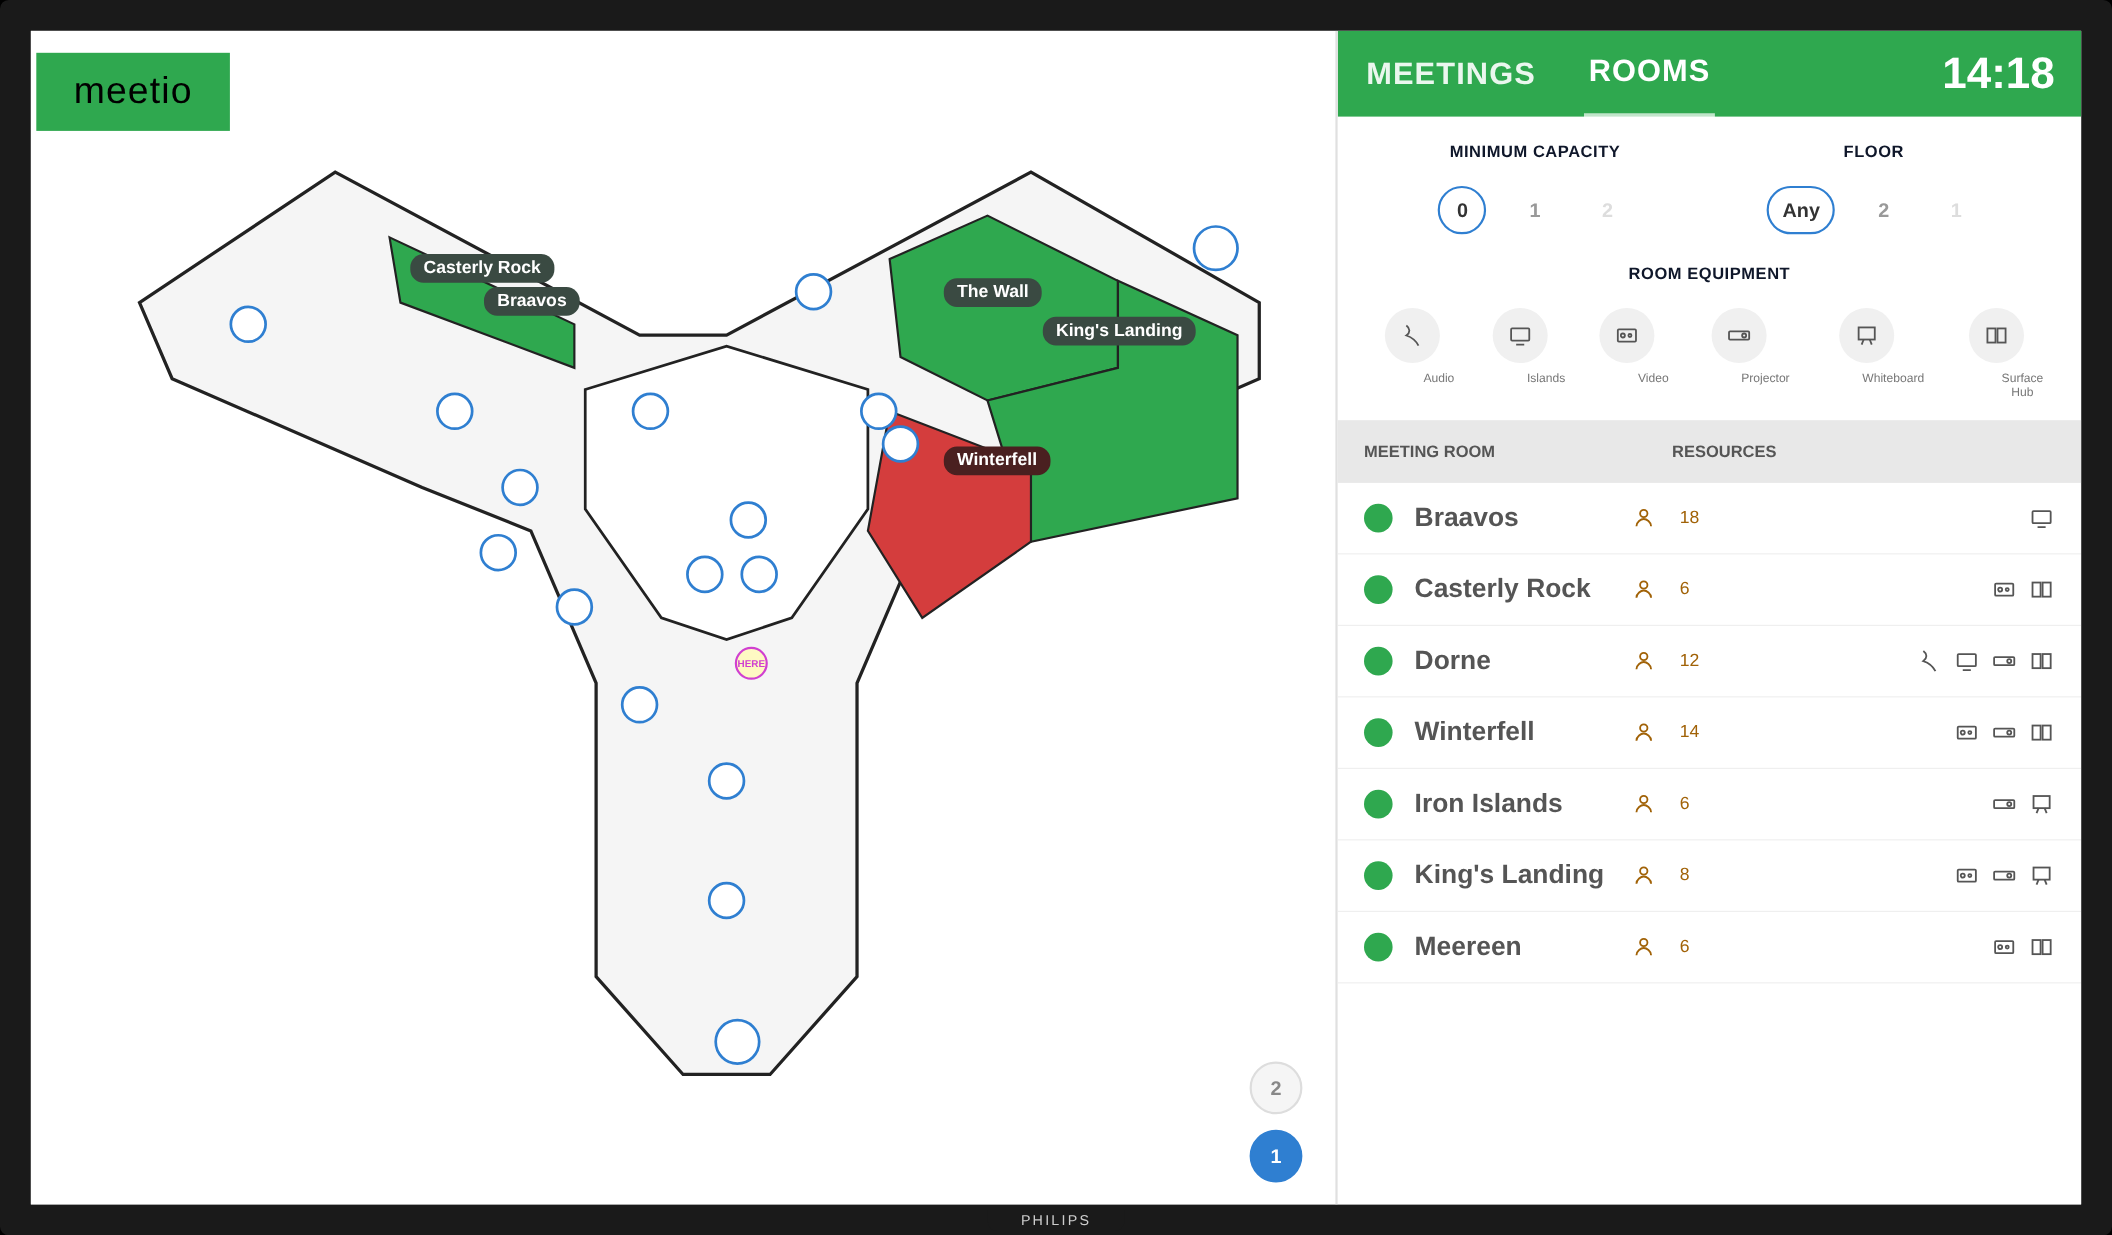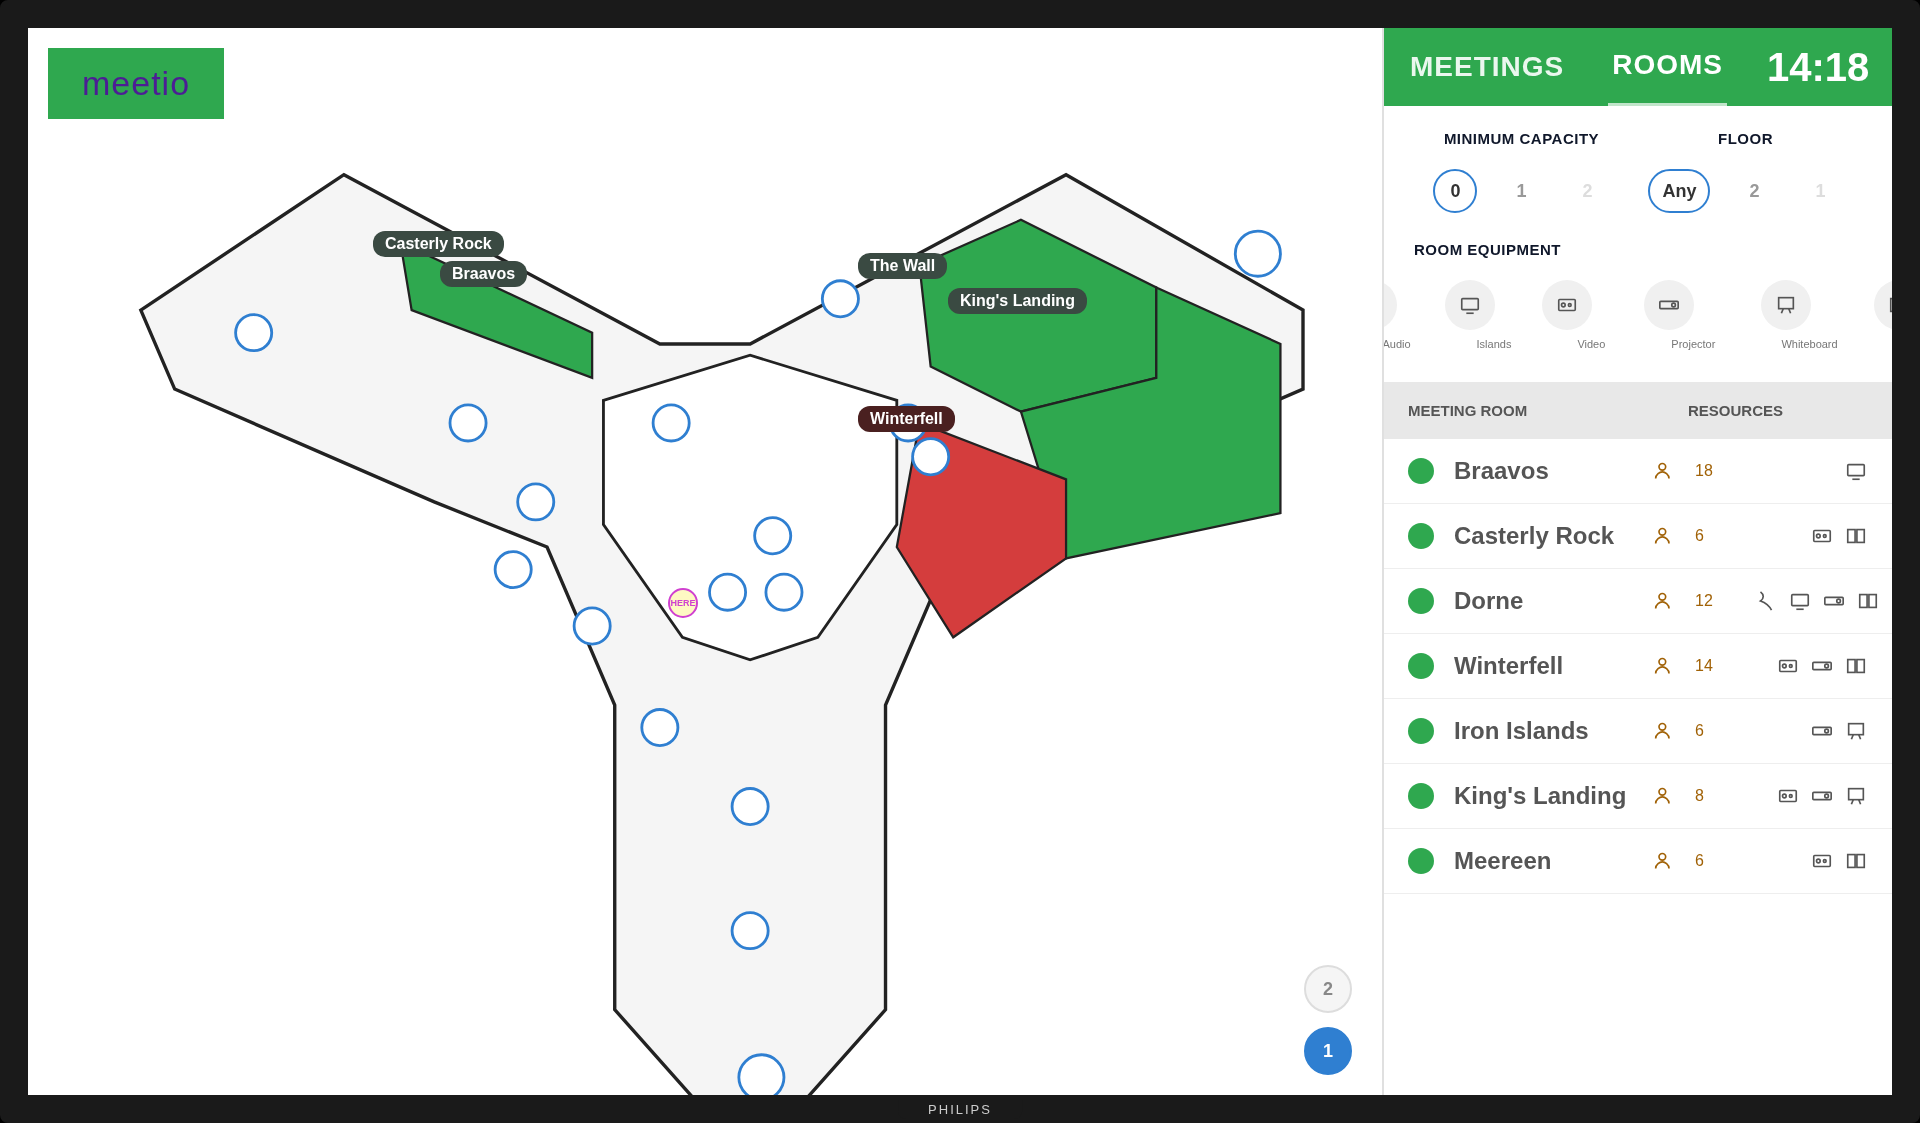--- a/index.html
+++ b/index.html
@@ -44,23 +44,23 @@
   }
   .left-pane {
     flex: 1;
     position: relative;
     background: #fff;
     border-right: 2px solid #e0e0e0;
   }
   .logo-badge {
     position: absolute;
     top: 20px;
-    left: 20px;
+    left: 5px;
     background: #2fa84f;
-    color: #4c1d95;
+    color: #000000;
     font-size: 34px;
     font-weight: 400;
     padding: 16px 34px;
     letter-spacing: 1px;
     z-index: 10;
   }
   .floor-switch {
     position: absolute;
     right: 30px;
     bottom: 20px;
@@ -83,21 +83,21 @@
   }
   .floor-btn.inactive { background: #f5f5f5; color: #888; }
   .floor-btn.active { background: #2f7fd1; color: #fff; border-color: #2f7fd1; }
 
   .floorplan {
     position: absolute;
     inset: 0;
   }
 
   .right-pane {
-    width: 508px;
+    width: 676px;
     display: flex;
     flex-direction: column;
     background: #fff;
   }
   .header-bar {
     background: #2fa84f;
     height: 78px;
     display: flex;
     align-items: center;
     padding: 0 24px 0 22px;
@@ -160,21 +160,21 @@
     color: #999;
     cursor: pointer;
     padding: 0 12px;
   }
   .pill.selected {
     border: 2px solid #2f7fd1;
     color: #333;
   }
   .pill.faded { color: #ddd; }
 
-  .equip-section { }
+  .equip-section { text-align: center; }
   .equip-row {
     display: flex;
     justify-content: center;
     gap: 18px;
     margin-top: 16px;
   }
   .equip-item {
     display: flex;
     flex-direction: column;
     align-items: center;

